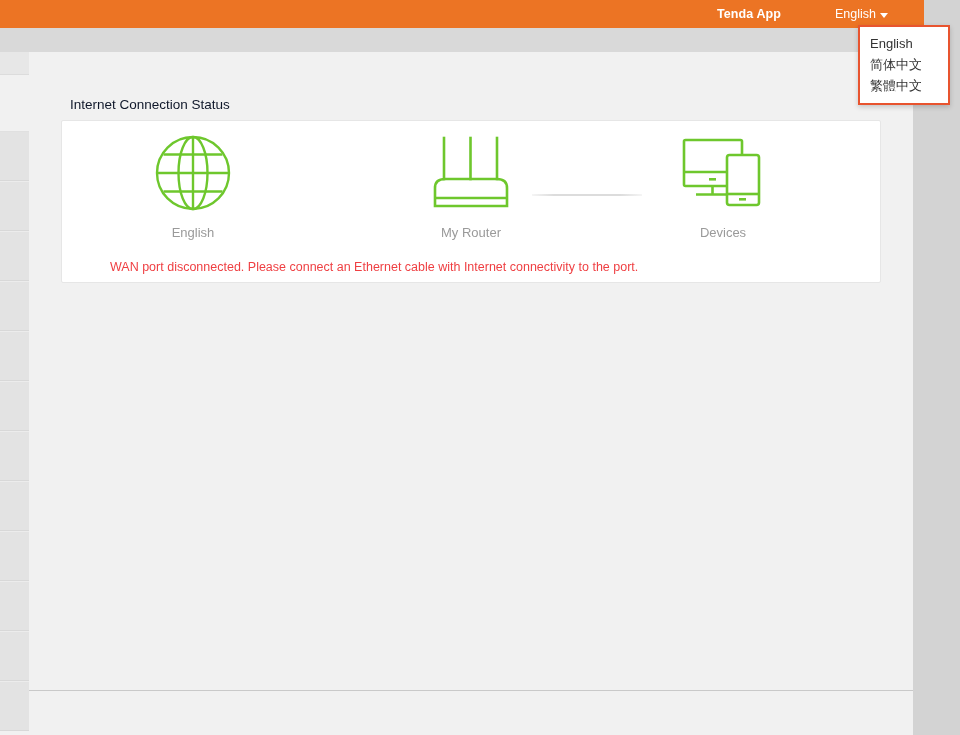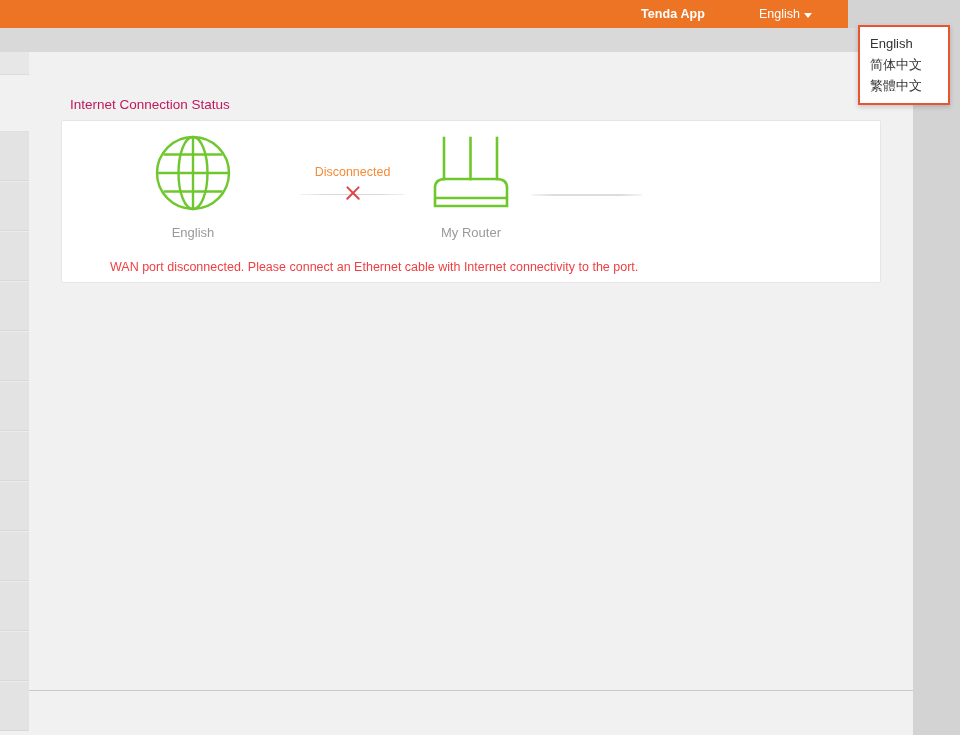--- a/index.html
+++ b/index.html
@@ -14,21 +14,21 @@
     background: #d3d3d3;
     font-family: "Liberation Sans", sans-serif;
     -webkit-font-smoothing: antialiased;
     position: relative;
   }
 
   
   .topbar {
     position: absolute;
     left: 0; top: 0;
-    width: 848px; height: 28px;
+    width: 924px; height: 28px;
     background: #ec7424;
     z-index: 50;
   }
   .topbar-right {
     position: absolute;
     right: 0; top: 0;
     height: 28px;
     display: flex;
     align-items: center;
   }
@@ -168,21 +168,21 @@
     height: 44px;
     background: #f1f1f1;
   }
 
   
   .section-title {
     position: absolute;
     left: 41px;
     top: 45px;
     font-size: 13.5px;
-    color: #be185d;
+    color: #0f172a;
     white-space: nowrap;
   }
 
   
   .status-card {
     position: absolute;
     left: 32px;
     top: 68px;
     width: 820px;
     height: 163px;
@@ -353,45 +353,59 @@
                 <line x1="39" y1="3" x2="39" y2="75"></line>
                 <line x1="3.3" y1="39" x2="74.7" y2="39"></line>
                 <line x1="9.5" y1="20.5" x2="68.5" y2="20.5"></line>
                 <line x1="9.5" y1="57.5" x2="68.5" y2="57.5"></line>
               </g>
             </svg>
           </div>
           <div class="node-label">English</div>
         </div>
 
-        <div class="link1">
-          <div class="link-status-text">Disconnected</div>
-          <div class="link-line"></div>
-          <div class="link-x"></div>
-        </div>
 
         <div class="node node-router">
           <div class="node-icon">
             <svg width="80" height="78" viewBox="0 0 80 78" aria-hidden="true">
               <g fill="none" stroke="#6ec72d" stroke-width="2.6" stroke-linecap="square">
                 <line x1="13" y1="4" x2="13" y2="45"></line>
                 <line x1="39.5" y1="4" x2="39.5" y2="45"></line>
                 <line x1="66" y1="4" x2="66" y2="45"></line>
                 <path d="M4 72 L4 54 Q4 45 14 45 L66 45 Q76 45 76 54 L76 72 Z"></path>
                 <line x1="4.5" y1="64" x2="75.5" y2="64"></line>
               </g>
             </svg>
           </div>
           <div class="node-label">My Router</div>
         </div>
 
         <div class="link2">
           <div class="link2-line"></div>
         </div>
 
+        <div class="node node-devices">
+          <div class="node-icon">
+            <svg width="84" height="74" viewBox="0 0 84 74" aria-hidden="true">
+              <g fill="none" stroke="#6ec72d" stroke-width="2.6">
+
+                <rect x="3" y="4" rx="1.5" ry="1.5" width="58" height="46"></rect>
+                <line x1="3.5" y1="36" x2="60.5" y2="36"></line>
+                <rect x="28" y="42" width="7" height="2.6" fill="#6ec72d" stroke="none"></rect>
+                <line x1="31.5" y1="50" x2="31.5" y2="58"></line>
+                <line x1="15" y1="58.5" x2="48" y2="58.5"></line>
+
+                <rect x="46" y="19" rx="2.5" ry="2.5" width="32" height="50" fill="#ffffff"></rect>
+                <line x1="46.5" y1="58" x2="77.5" y2="58"></line>
+                <rect x="58" y="62" width="7" height="2.6" fill="#6ec72d" stroke="none"></rect>
+              </g>
+            </svg>
+          </div>
+          <div class="node-label">Devices</div>
+        </div>
 
       </div>
 
       <div class="warning-msg">WAN port disconnected. Please connect an Ethernet cable with Internet connectivity to the port.</div>
     </div>
   </div>
 
   <div class="content-divider"></div>
   <div class="content-footer"></div>
 </div>

